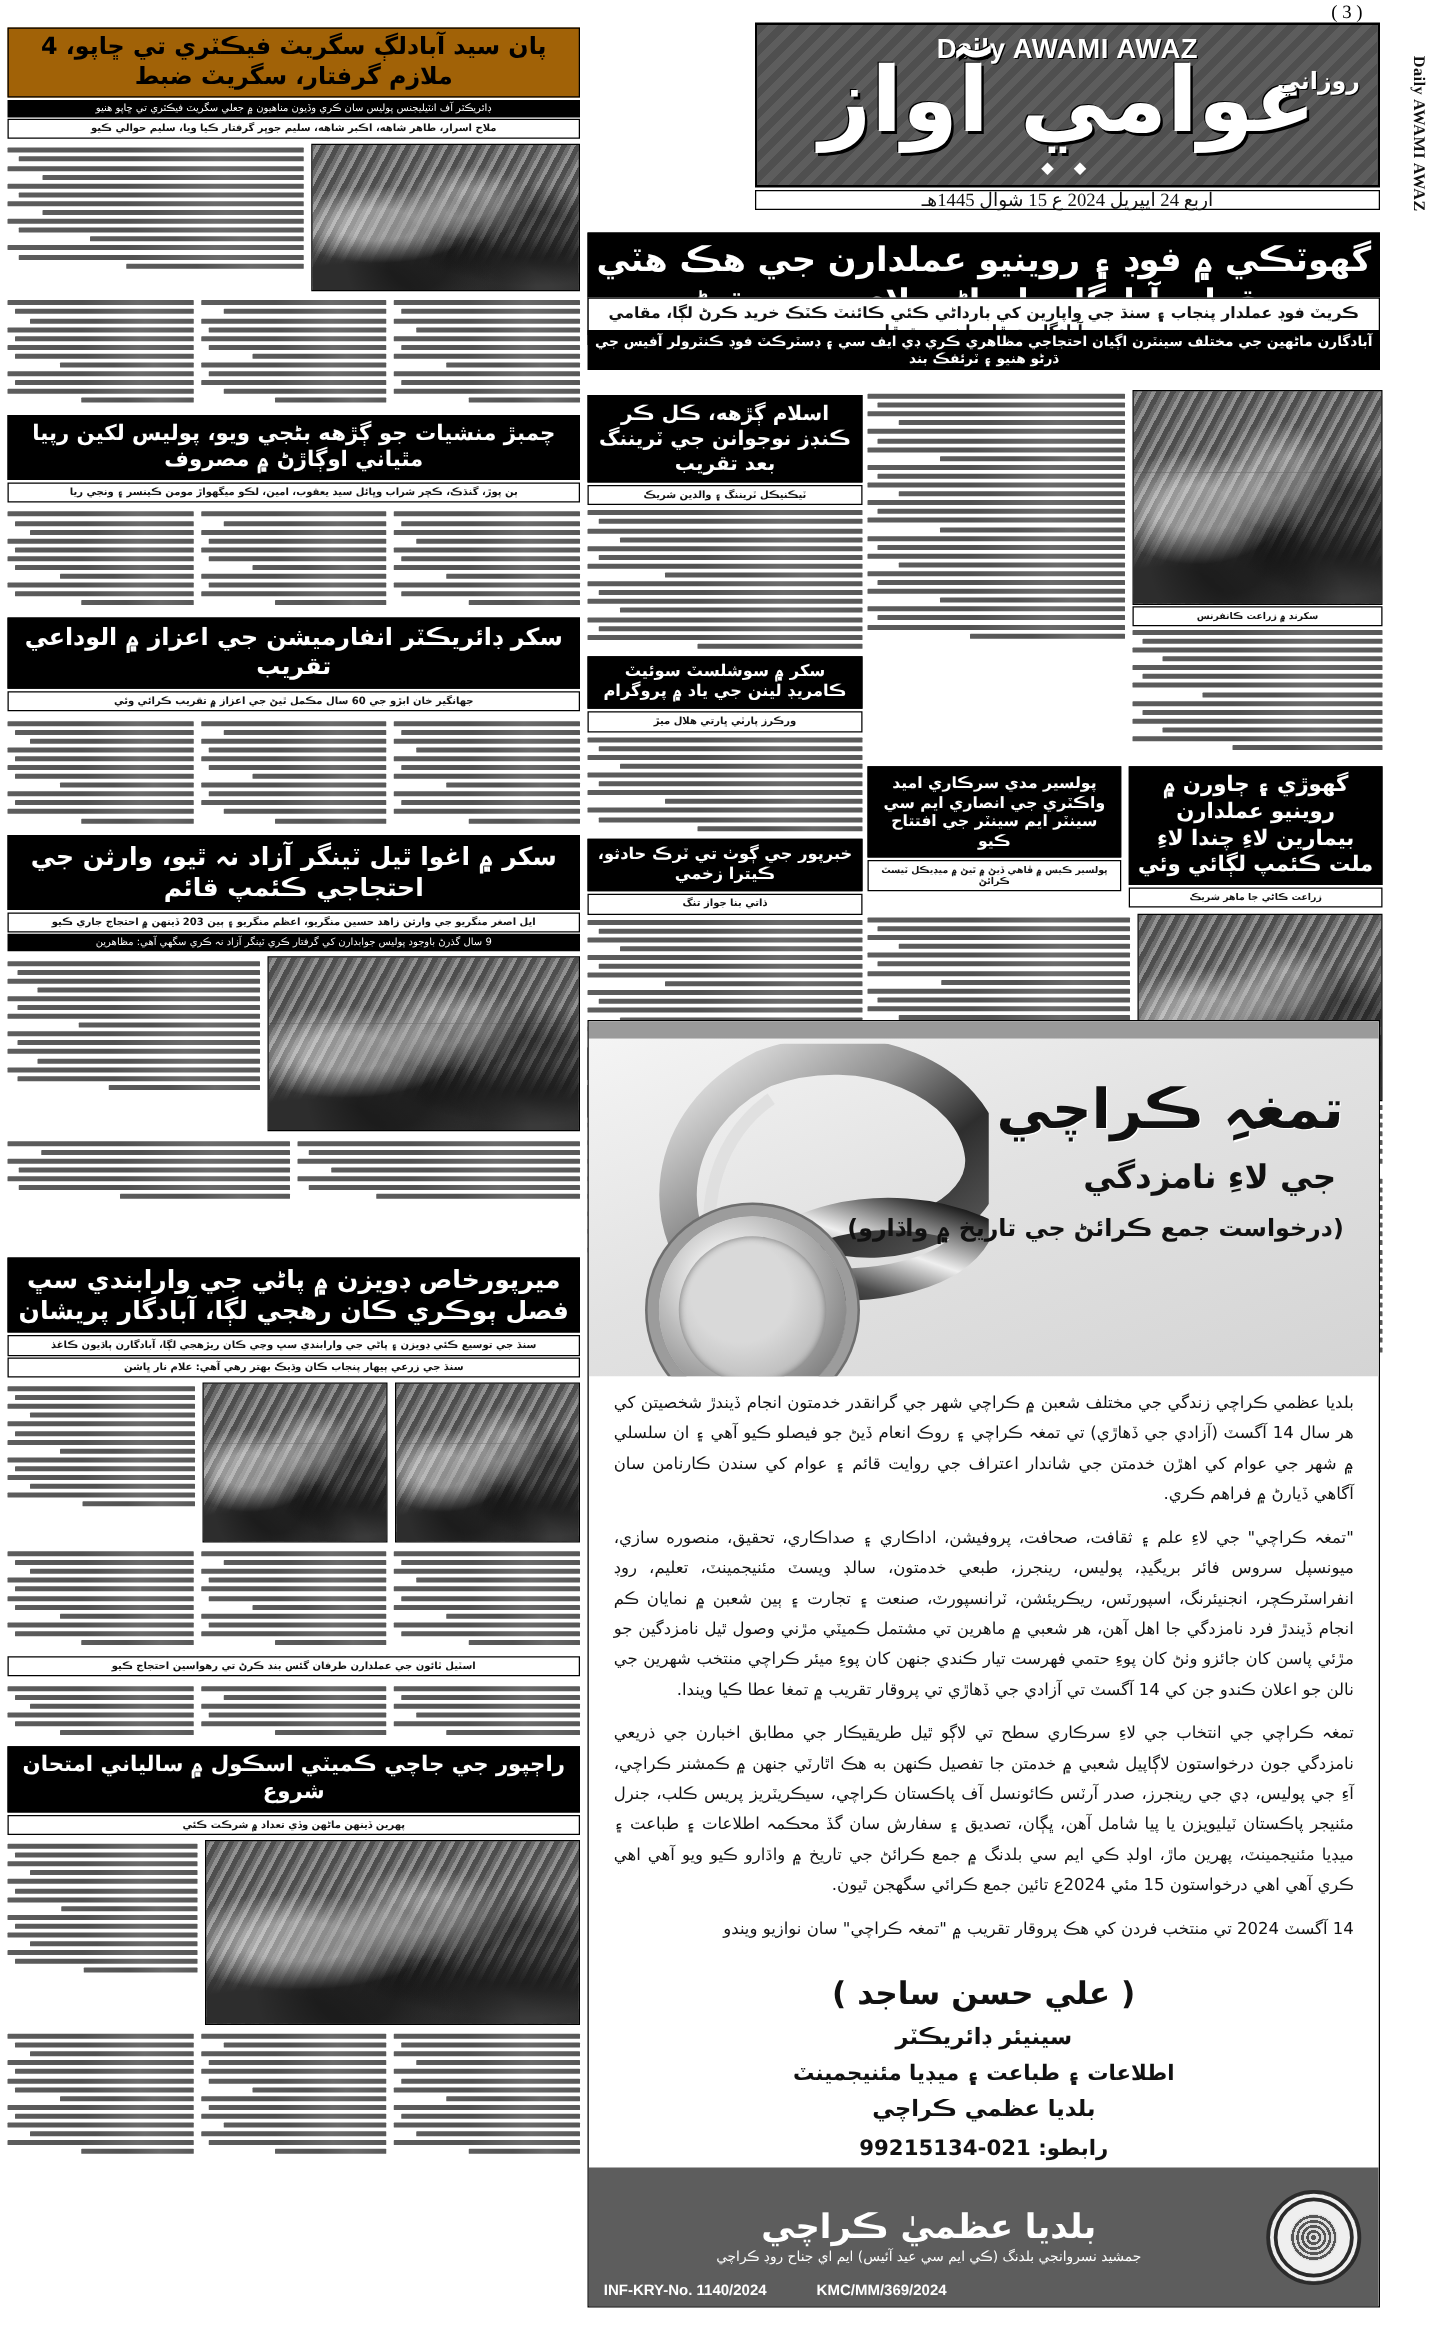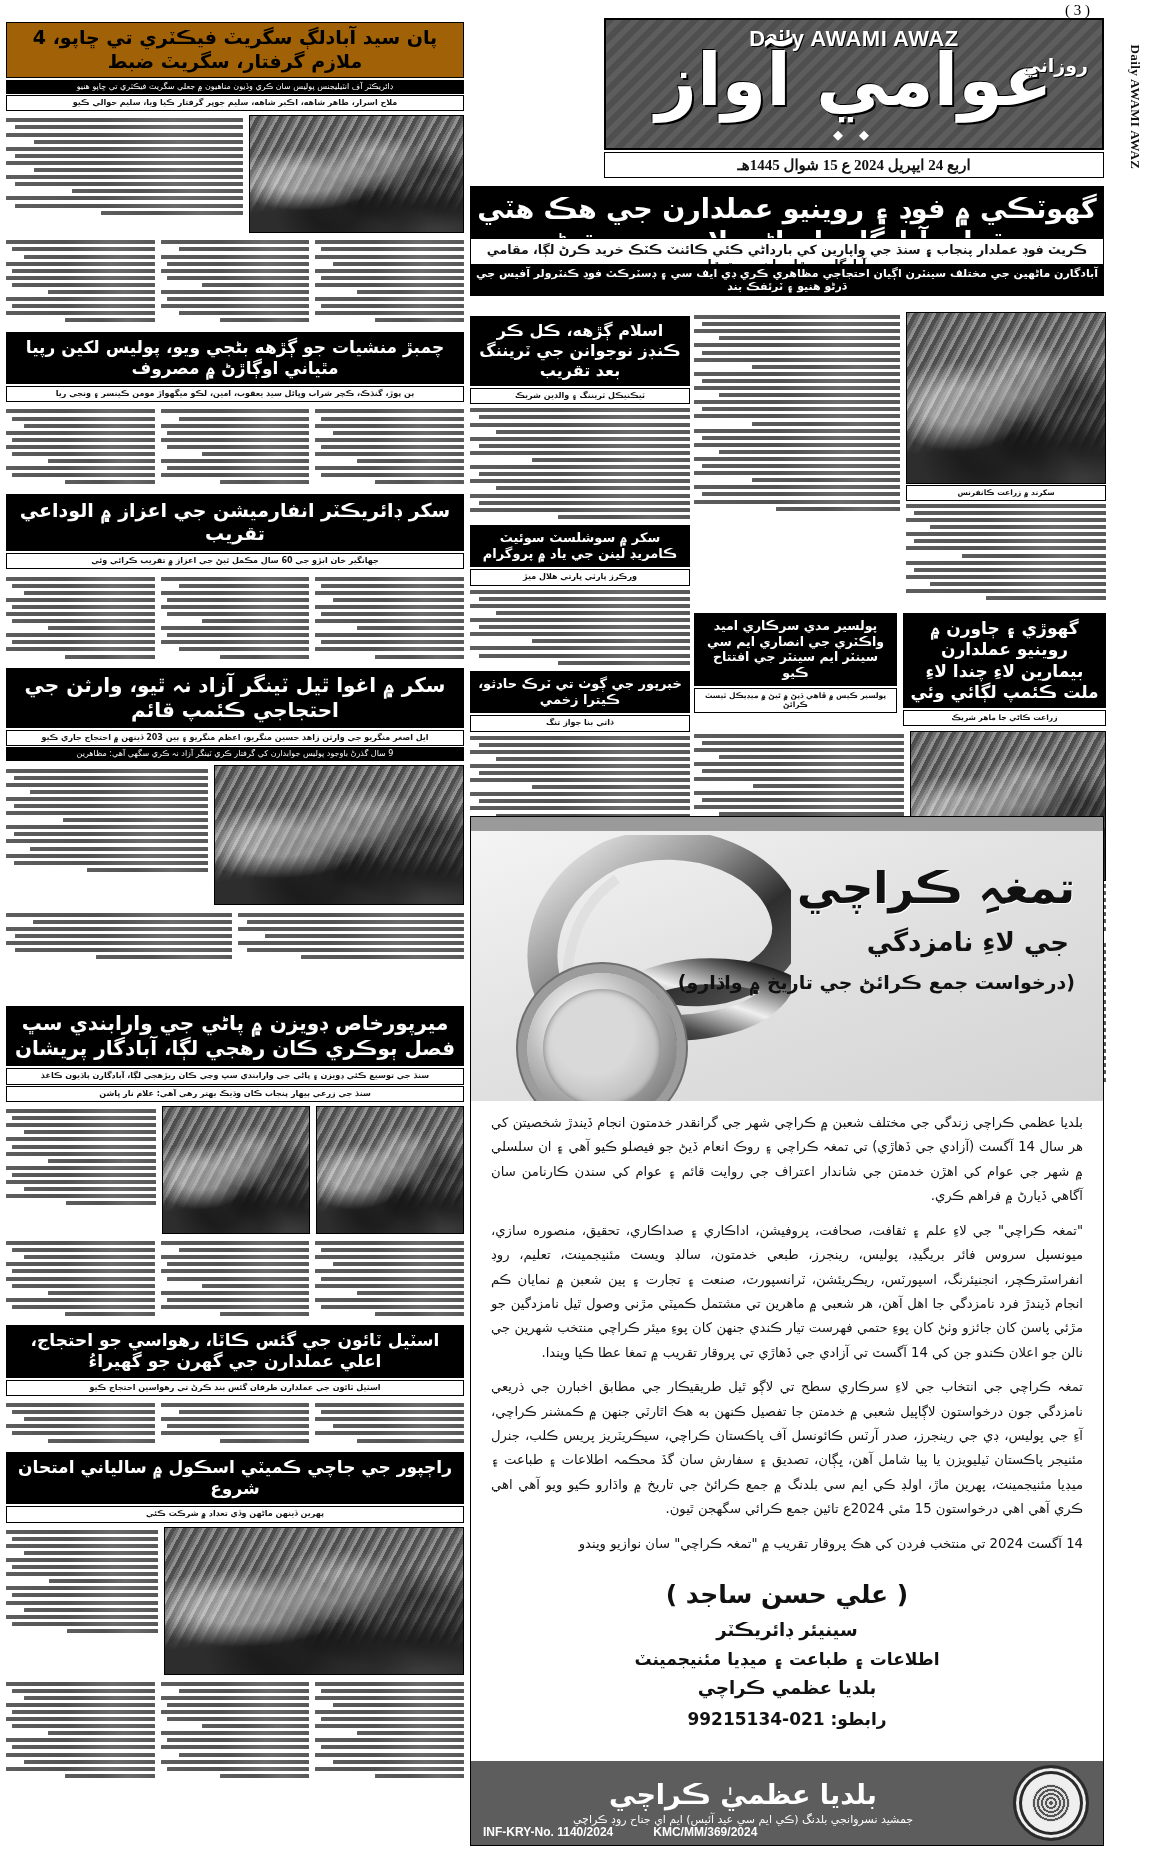--- a/index.html
+++ b/index.html
@@ -114,24 +114,24 @@
   .masthead .mh-sub {
     position:absolute; top:34px; right:14px;
     color:#fff; font-weight:bold; font-size:19px; direction:rtl;
     text-shadow:1px 1px 0 #000;
   }
   .masthead .mh-dots {
     position:absolute; bottom:6px; left:0; right:0; text-align:center;
     color:#fff; font-size:13px; letter-spacing:6px;
   }
   .dateline {
-    position:absolute; left:604px; top:152px; width:500px; height:26px;
+    position:absolute; left:604px; top:152px; width:500px; height:16px;
     border:1.6px solid #000; background:#fff;
     display:flex; align-items:center; justify-content:center;
-    direction:rtl; font-weight:bold; font-size:15px;
+    direction:rtl; font-weight:normal; font-size:15px;
     font-family:"Liberation Serif",serif;
   }
 
   
   .lead {
     position:absolute; left:470px; top:186px; width:634px;
     background:#000; color:#fff; direction:rtl; text-align:center;
     font-weight:bold; font-size:27px; padding:6px 6px 8px; line-height:1.22;
     border:1px solid #000;
   }
@@ -203,21 +203,21 @@
   .ad-sign {
     direction:rtl; text-align:center; padding:4px 0 10px;
     font-weight:bold; line-height:1.65;
   }
   .ad-sign .nm   { font-size:25px; }
   .ad-sign .rl   { font-size:18px; }
   .ad-sign .dept { font-size:17px; }
   .ad-sign .org  { font-size:18px; }
   .ad-sign .tel  { font-size:17px; margin-top:2px; }
   .ad-footer {
-    position:absolute; left:0; right:0; bottom:0; height:84px;
+    position:absolute; left:0; right:0; bottom:0; height:111px;
     background:#5d5d5d; color:#fff; direction:rtl;
     display:flex; align-items:center; padding:0 14px; gap:12px;
   }
   .seal {
     width:76px; height:76px; border-radius:50%; background:#efefef;
     border:3px solid #2b2b2b; position:relative; flex:0 0 auto;
     box-shadow:inset 0 0 0 3px #efefef, inset 0 0 0 6px #2b2b2b;
   }
   .seal::after{
     content:""; position:absolute; inset:16px; border-radius:50%;
@@ -528,21 +528,20 @@
             <div class="ln s2"></div>
             <div class="ln s4"></div>
           <div class="ln s1"></div>
             <div class="ln s2"></div>
             <div class="ln s5"></div>
         </div>
       </div>
     </div>
 
     <div class="sec">
-      <div class="hl-main" style="font-size:17px;">اسٽيل ٽائون جي گئس ڪاٽا، رهواسي جو احتجاج، اعلي عملدارن جي گهرن جو گهيراءُ</div>
       <div class="subhead">اسٽيل ٽائون جي عملدارن طرفان گئس بند ڪرڻ تي رهواسين احتجاج ڪيو</div>
       <div class="colwrap" style="margin-top:4px;">
         <div class="col body-text">
           <div class="ln s1"></div>
             <div class="ln s2"></div>
             <div class="ln s1"></div>
             <div class="ln s3"></div>
           <div class="ln s1"></div>
             <div class="ln s4"></div>
         </div>

